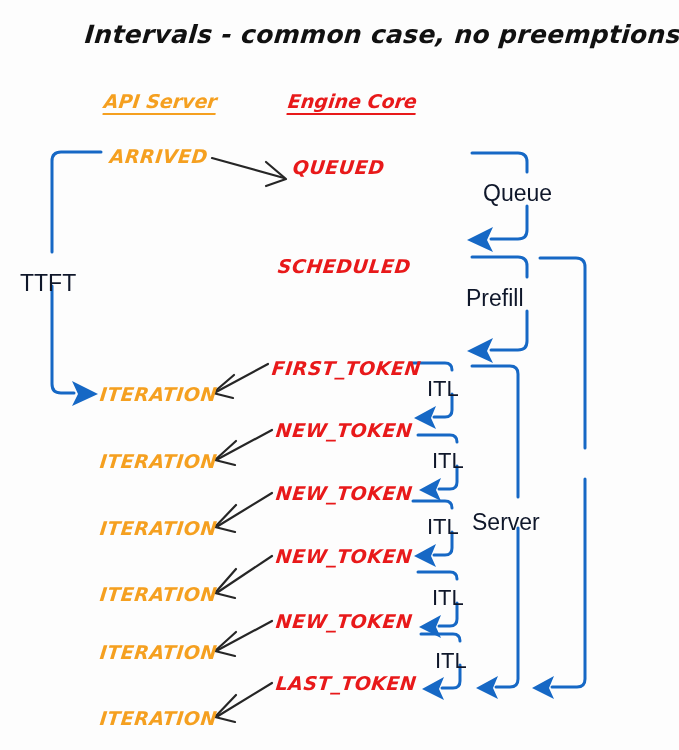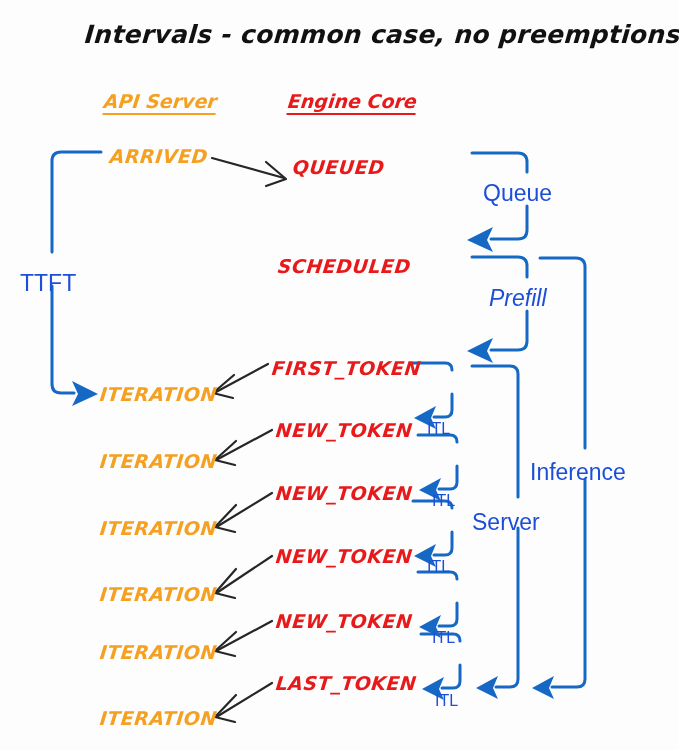--- a/index.html
+++ b/index.html
@@ -47,25 +47,25 @@
     border-bottom: 2.5px solid currentColor;
     padding-bottom: 1px;
   }
   .state-api  { color: #F5A020; font-size: 19px; }
   .state-eng  { color: #E8191A; font-size: 19px; }
   .iteration  { color: #F5A020; font-size: 19px; }
 
   .blabel {
     position: absolute;
     font-family: "Liberation Sans", sans-serif;
-    color: #1d4ed8;
+    color: #0f172a;
     white-space: nowrap;
   }
   .blabel.big { font-size: 23px; }
-  .blabel.itl { font-size: 16px; margin-top: 44px; }
+  .blabel.itl { font-size: 22px; }
 
   svg.overlay {
     position: absolute;
     left: 0; top: 0;
     width: 679px;
     height: 750px;
     pointer-events: none;
   }
   .blue-stroke { stroke: #1668C5; stroke-width: 3; fill: none; stroke-linecap: round; stroke-linejoin: round; }
   .blue-fill   { fill: #1668C5; }
@@ -185,23 +185,22 @@
   <div class="hand state-eng" style="left:278px; top:255px;">SCHEDULED</div>
   <div class="hand state-eng" style="left:272px; top:357px;">FIRST_TOKEN</div>
   <div class="hand state-eng" style="left:276px; top:419px;">NEW_TOKEN</div>
   <div class="hand state-eng" style="left:276px; top:482px;">NEW_TOKEN</div>
   <div class="hand state-eng" style="left:276px; top:545px;">NEW_TOKEN</div>
   <div class="hand state-eng" style="left:276px; top:610px;">NEW_TOKEN</div>
   <div class="hand state-eng" style="left:276px; top:672px;">LAST_TOKEN</div>
 
   <div class="blabel big" style="left:20px; top:258px;margin-top:12px;">TTFT</div>
   <div class="blabel big" style="left:483px; top:180px;">Queue</div>
-  <div class="blabel big" style="left:489px; top:285px;font-style:italic;">Prefill</div>
+  <div class="blabel big" style="left:466px; top:285px;">Prefill</div>
   <div class="blabel big" style="left:472px; top:509px;">Server</div>
-  <div class="blabel big" style="left:530px; top:459px;">Inference</div>
 
   <div class="blabel itl" style="left:427px; top:376px;">ITL</div>
   <div class="blabel itl" style="left:432px; top:448px;">ITL</div>
   <div class="blabel itl" style="left:427px; top:514px;">ITL</div>
   <div class="blabel itl" style="left:432px; top:585px;">ITL</div>
   <div class="blabel itl" style="left:435px; top:648px;">ITL</div>
 
 </div>
 
 </body></html>

